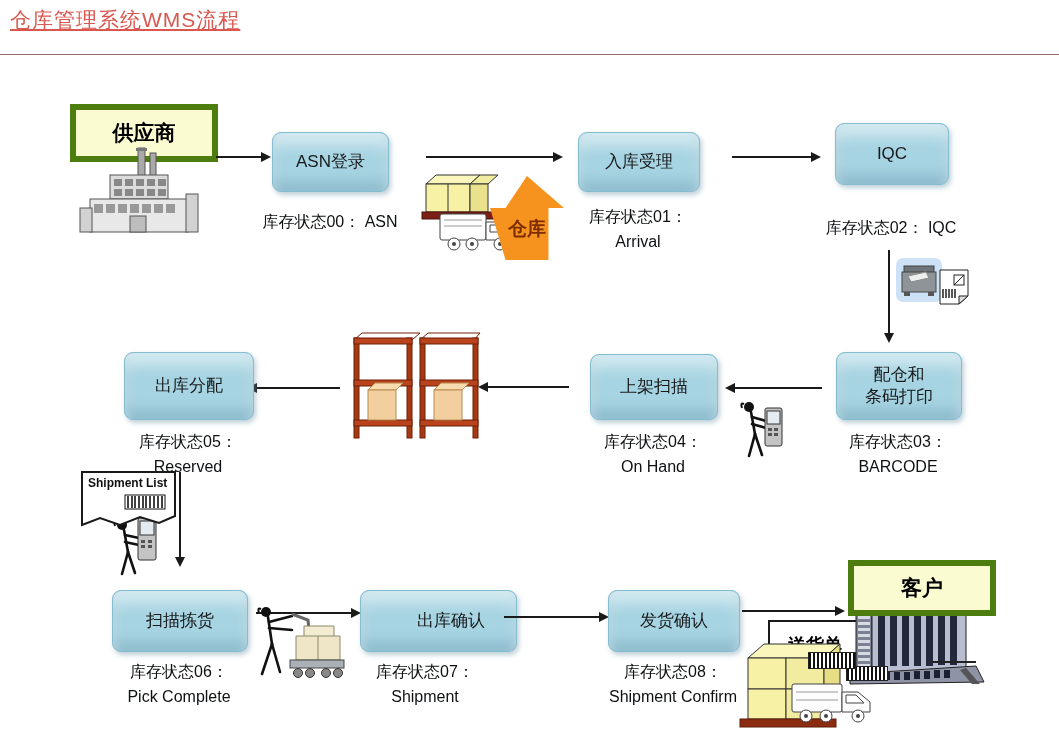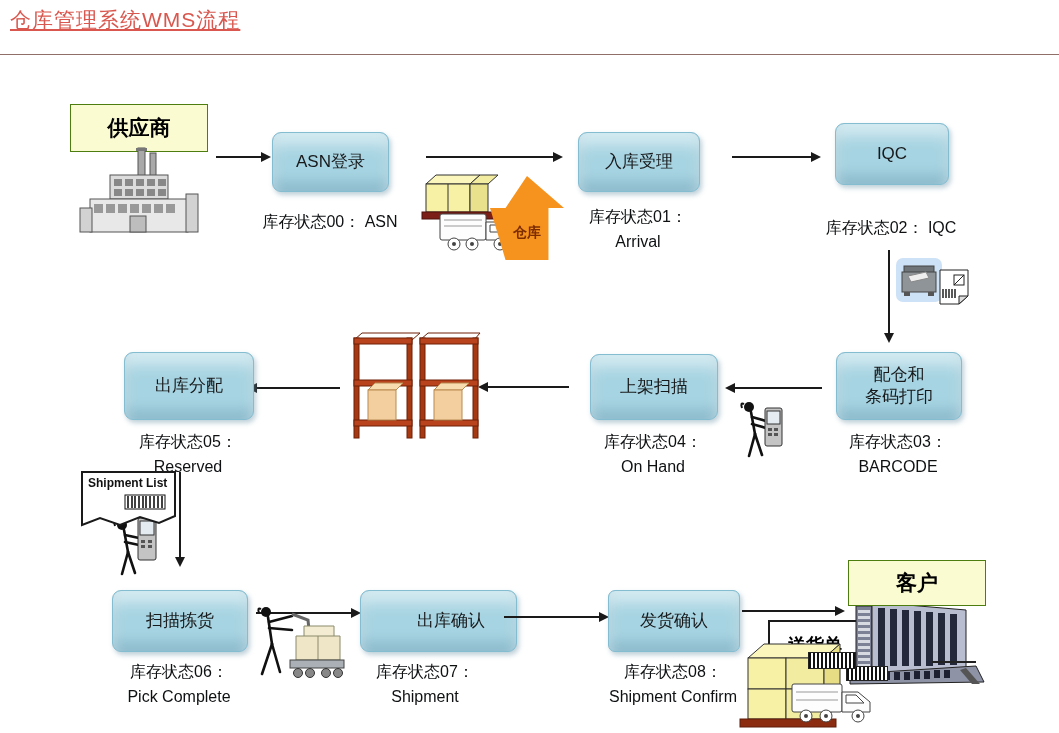--- a/index.html
+++ b/index.html
@@ -21,21 +21,21 @@
                inset 0 -10px 12px rgba(60,110,135,.22);
     font-size:17px;color:#17191b;text-align:center;line-height:1.3;
   }
   .node span:empty{display:none;}
   .status{
     position:absolute;width:170px;font-size:16px;color:#0e1012;text-align:center;line-height:1.55;
   }
   .status div:empty{display:none;}
   .entity{
     position:absolute;display:flex;align-items:center;justify-content:center;
-    background:var(--entity-fill,#fbfbd2);border:1px solid #4d7c0f;
+    background:var(--entity-fill,#fbfbd2);border:6px solid #4d7c0f;
     font-weight:bold;font-size:21px;color:#000;
   }
   .note{
     position:absolute;display:flex;align-items:center;justify-content:center;
     background:#fff;border:2px solid #1a1a1a;font-weight:bold;font-size:18px;color:#000;z-index:1;
   }
   .arrow{position:absolute;background:var(--arrow-black,#1a1a1a);}
   .arrow.h{height:2px;}
   .arrow.h.right::after{
     content:"";position:absolute;right:-9px;top:-4px;border-left:10px solid var(--arrow-black,#1a1a1a);
@@ -48,21 +48,21 @@
   .arrow.v{width:2px;}
   .arrow.v::after{
     content:"";position:absolute;bottom:-9px;left:-4px;border-top:10px solid var(--arrow-black,#1a1a1a);
     border-left:5px solid transparent;border-right:5px solid transparent;
   }
   .wh-arrow{
     position:absolute;left:490px;top:176px;width:74px;height:84px;background:var(--warehouse-orange,#f6931e);
     clip-path:polygon(50% 0%,100% 38%,79% 38%,79% 100%,21% 100%,0% 38%,21% 38%);
     display:flex;align-items:flex-end;justify-content:center;z-index:2;
   }
-  .wh-arrow span{font-size:14px;font-weight:bold;color:#7d2c00;margin-bottom:18px;}
+  .wh-arrow span{font-size:19px;font-weight:bold;color:#7d2c00;margin-bottom:18px;}
   .barcode{
     position:absolute;border:1px solid #222;background:
       repeating-linear-gradient(90deg,#111 0 2px,#fff 2px 4px);
   }
   .pl-doc{position:absolute;left:80px;top:470px;width:98px;height:62px;z-index:1;}
   .pl-label{
     position:absolute;left:88px;top:476px;font-size:12px;font-weight:bold;color:#111;z-index:2;
   }
   svg{position:absolute;overflow:visible;}
 </style>
@@ -333,21 +333,21 @@
     <span>出库确认</span>
 
   </div>
   <div class="status" style="left:340px;top:660px;">
     <div>库存状态07：</div>
     <div>Shipment</div>
   </div>
 
   <div class="arrow h right" style="left:504px;top:616px;width:96px;"></div>
 
-  <div class="node" style="left:608px;top:590px;width:130px;height:60px;border-radius:7px;">
+  <div class="node" style="left:608px;top:590px;width:130px;height:60px;">
     <span>发货确认</span>
 
   </div>
   <div class="status" style="left:588px;top:660px;">
     <div>库存状态08：</div>
     <div>Shipment Confirm</div>
   </div>
 
   <div class="arrow h right" style="left:742px;top:610px;width:94px;"></div>
 

